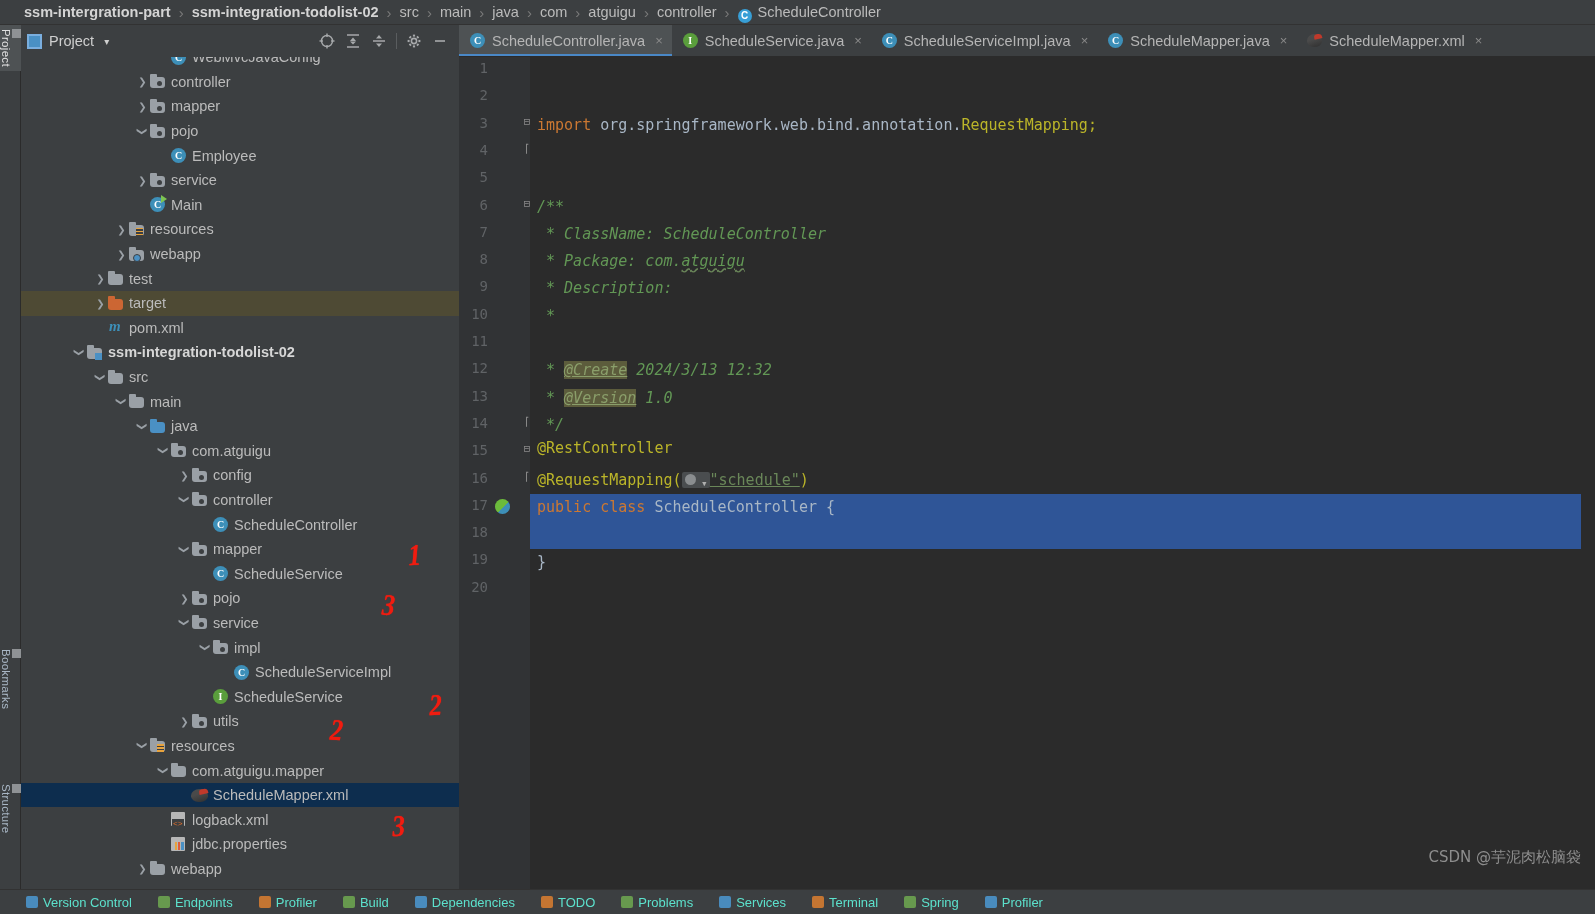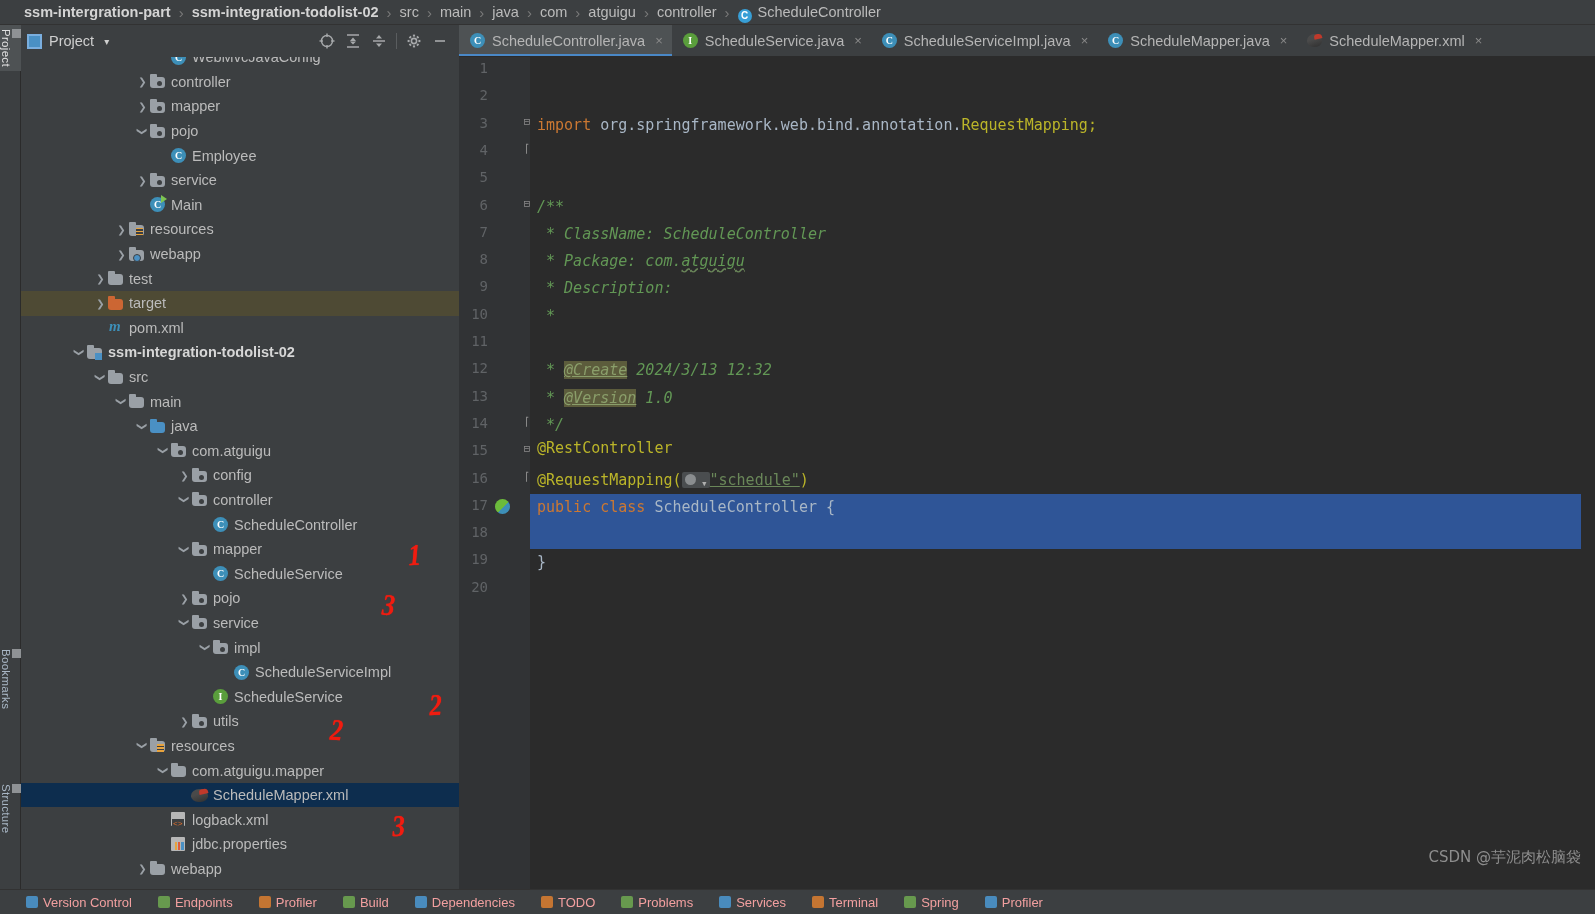--- a/index.html
+++ b/index.html
@@ -242,21 +242,21 @@
   
   .watermark {
     position:absolute; right:14px; bottom:22px; color:#8d8d8d; font-size:15px;
     font-family:"DejaVu Sans", sans-serif;
   }
 
   
   .statusbar {
     position:absolute; left:0; bottom:0; width:1595px; height:25px; background:#3c3f41;
     border-top:1px solid #323232; display:flex; align-items:center; overflow:hidden;
-    color:#fca5a5; font-size:13px; padding-left:26px; gap:26px;
+    color:#5eead4; font-size:13px; padding-left:26px; gap:26px;
   }
   .sb-item { display:flex; align-items:center; gap:5px; white-space:nowrap; opacity:.95; }
   .sb-ic { width:12px;height:12px;background:#9aa0a6;border-radius:2px; flex:0 0 12px;}
   .sb-ic.g { background:#6a9e4f; }
   .sb-ic.b { background:#4a90c4; }
   .sb-ic.o { background:#cc7832; }
 </style>
 </head>
 <body>
 

